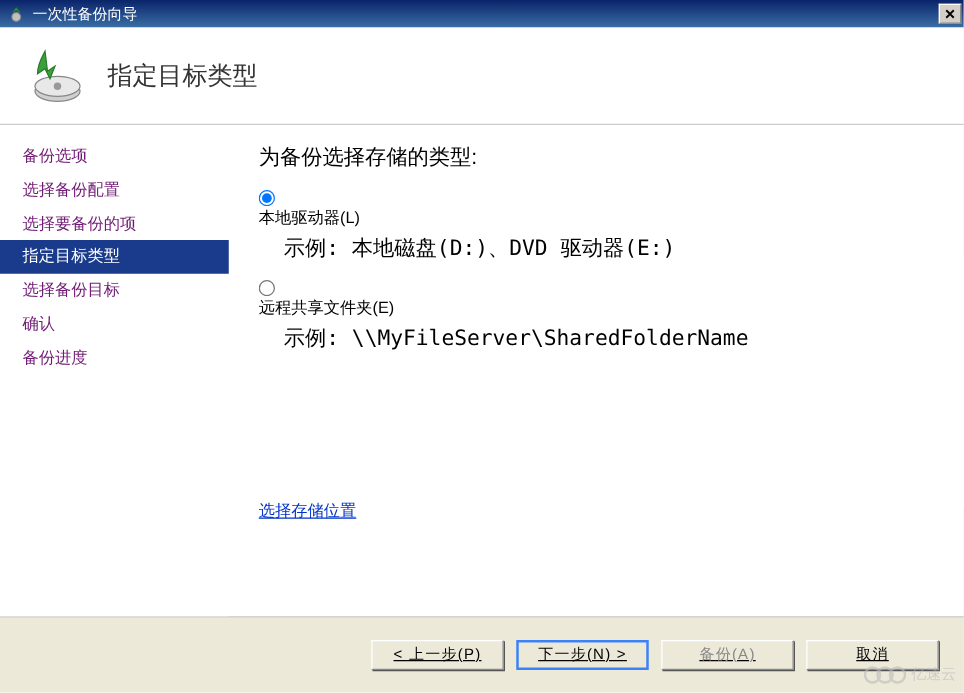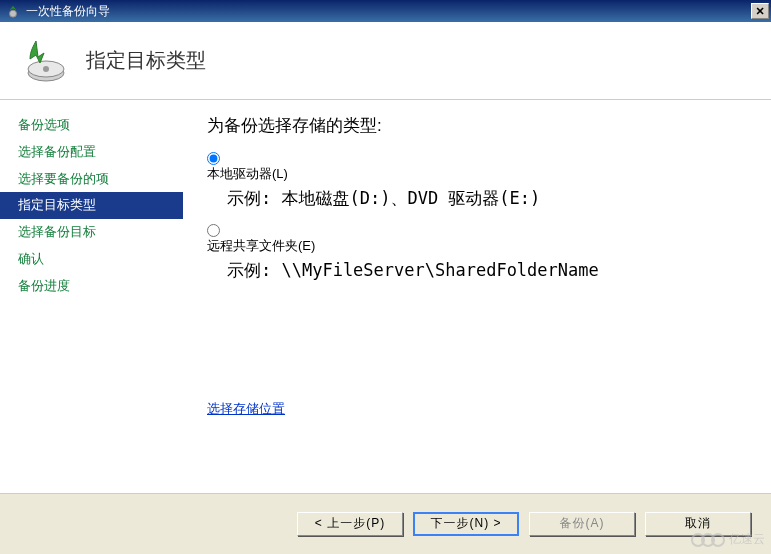--- a/index.html
+++ b/index.html
@@ -56,21 +56,21 @@
     }
     .sidebar {
       width: 183px;
       background: #fff;
       padding-top: 12px;
       border-right: 0;
     }
     .sidebar-item {
       padding: 3px 14px 3px 18px;
       font-size: 13px;
-      color: #15803d;
+      color: #701a75;
       cursor: pointer;
       line-height: 1.6;
     }
     .sidebar-item.active {
       background: #1a3b8b;
       color: #fff;
     }
     .main {
       flex: 1;
       padding: 14px 24px 0 24px;
@@ -110,20 +110,21 @@
     }
     .footer {
       height: 60px;
       background: #ece9d8;
       border-top: 1px solid #ccc;
       display: flex;
       align-items: center;
       justify-content: flex-end;
       padding-right: 20px;
       gap: 10px;
+      text-decoration: underline;
     }
     .btn {
       min-width: 106px;
       height: 24px;
       background: #ece9d8;
       border: 1px solid #888;
       border-top-color: #fff;
       border-left-color: #fff;
       box-shadow: 1px 1px 0 #555;
       font-size: 12px;

